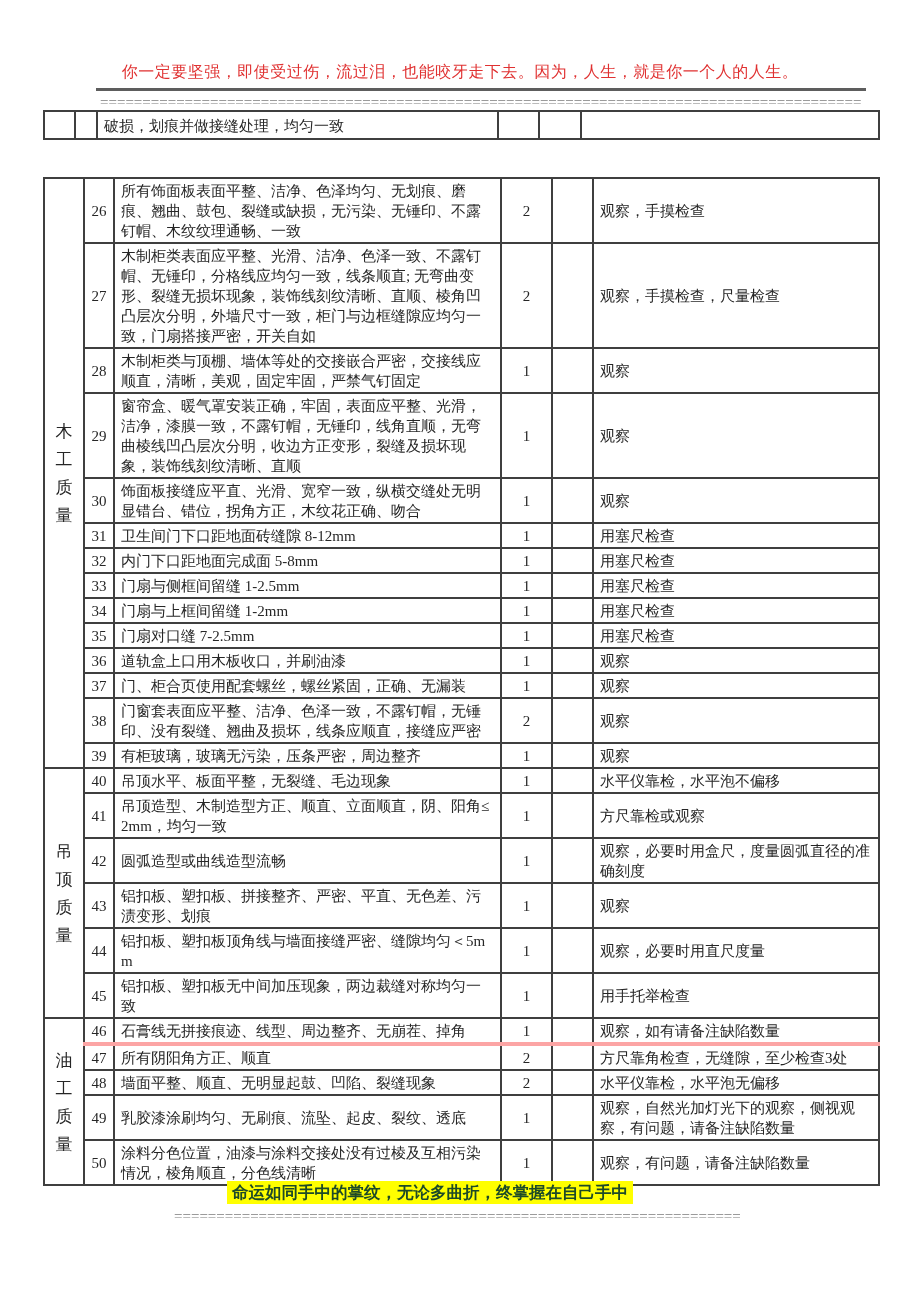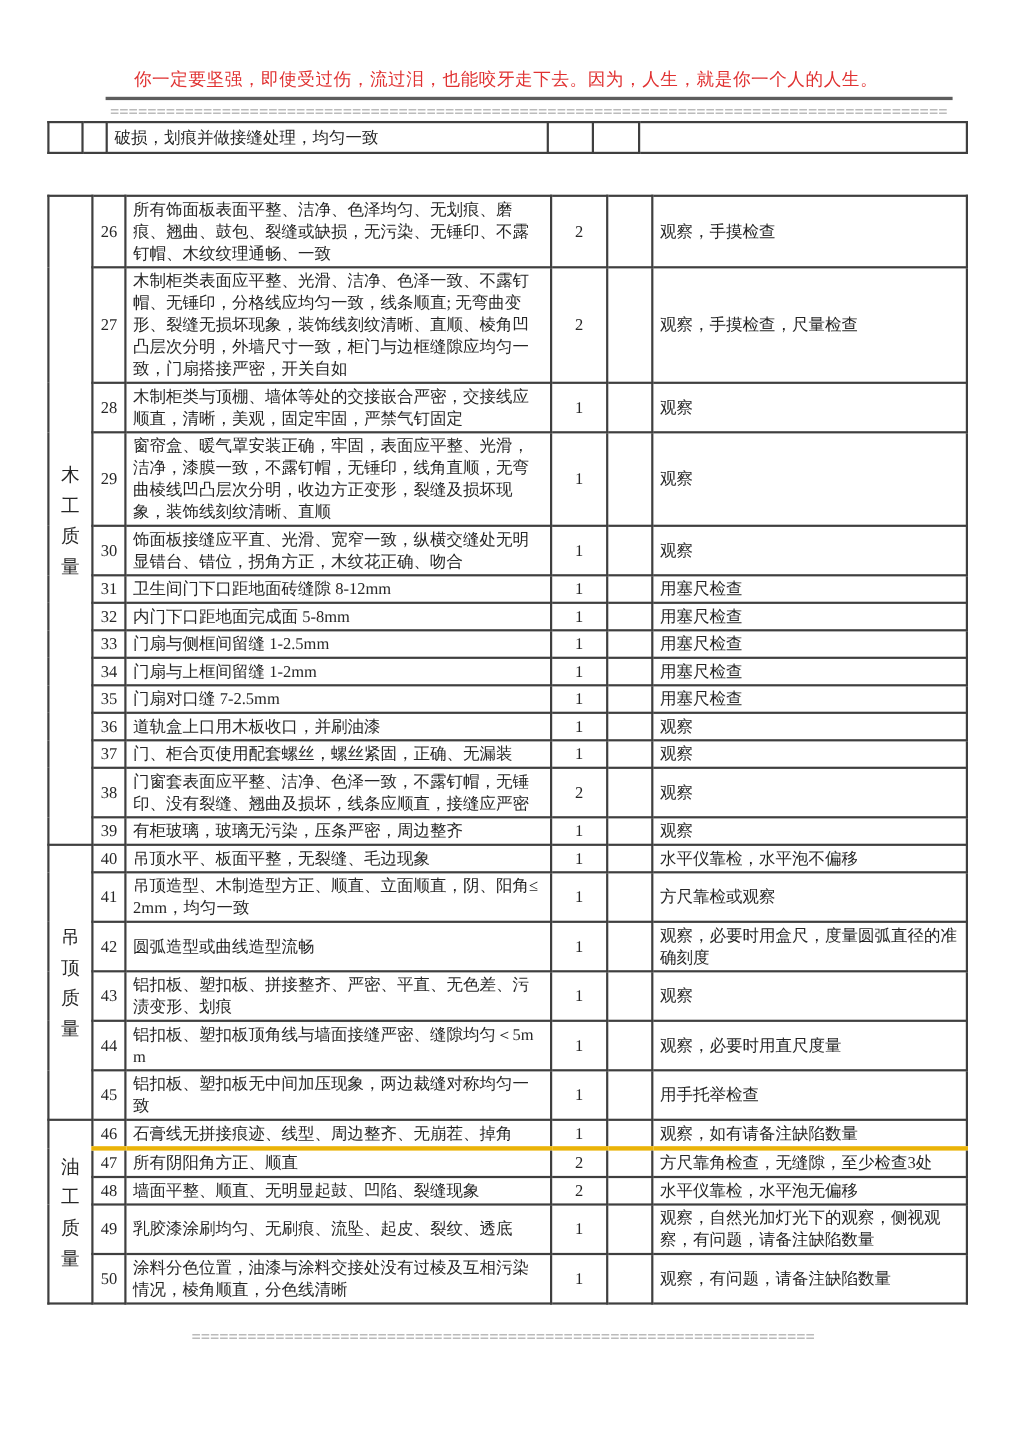--- a/index.html
+++ b/index.html
@@ -72,21 +72,21 @@
     display: flex;
     flex-direction: column;
     align-items: center;
     justify-content: center;
     gap: 11px;
     font-size: 17px;
     height: 100%;
   }
   .vlabel span { display: block; line-height: 17px; }
 
-  tr.heavy-top td { border-top: 4px solid #eab308; }
+  tr.heavy-top td { border-top: 4px solid #fca5a5; }
 
   
   .watermark {
     position: absolute;
     top: 590px; left: 348px;
     font-family: "Liberation Sans", "DejaVu Sans", sans-serif;
     font-size: 56px;
     letter-spacing: 2px;
     color: #c6c6c6;
     opacity: 0.75;
@@ -345,15 +345,16 @@
           <td class="cell-num">50</td>
           <td class="cell-desc">涂料分色位置，油漆与涂料交接处没有过棱及互相污染情况，棱角顺直，分色线清晰</td>
           <td class="cell-score">1</td>
           <td class="cell-check"></td>
           <td class="cell-method">观察，有问题，请备注缺陷数量</td>
         </tr>
       </tbody>
   </table>
 
 
+  <div class="footer-quote">命运如同手中的掌纹，无论多曲折，终掌握在自己手中</div>
   <div class="equals-line footer-equals">===================================================================</div>
 
 </div>
 
 </body></html>

